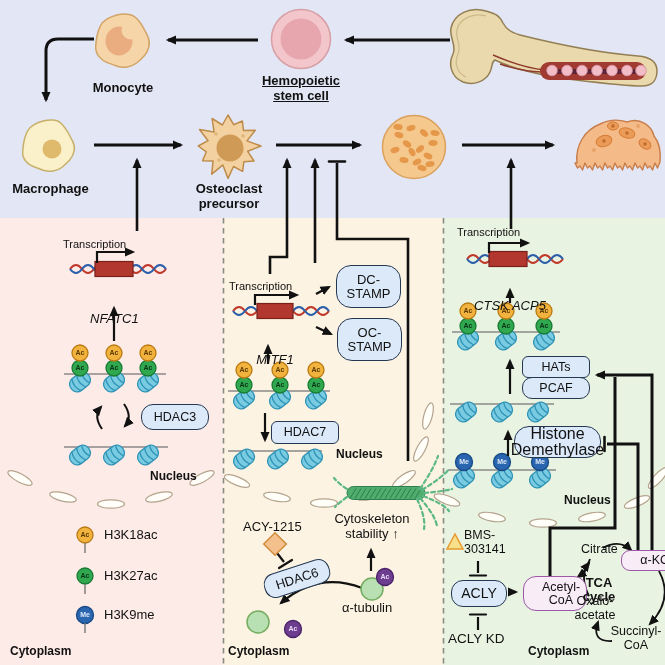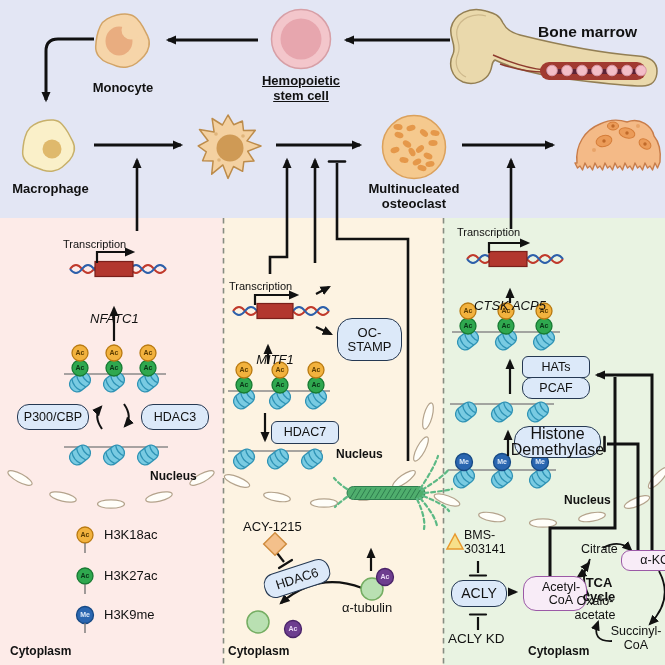--- a/index.html
+++ b/index.html
@@ -388,43 +388,43 @@
    <text x="85" y="576" dy="0.35em" text-anchor="middle" font-size="7" font-weight="bold" fill="#0a3517" font-family="Liberation Sans, DejaVu Sans, sans-serif">Ac</text>
       </g>
 <path d="M85,584 V594" fill="none" stroke="#777" stroke-width="1.4"></path>
 <g>
    <circle cx="85" cy="615" r="8.5" fill="#2a66b0" stroke="#174a85" stroke-width="1.3"></circle>
    <text x="85" y="615" dy="0.35em" text-anchor="middle" font-size="7" font-weight="bold" fill="#dce9f9" font-family="Liberation Sans, DejaVu Sans, sans-serif">Me</text>
       </g>
 <path d="M85,623 V633" fill="none" stroke="#777" stroke-width="1.4"></path>
     </svg>
 
-  <div class="lbl bm" style="left:538px;top:23px;">Bone marrow</div>
   <div class="lbl celllabel" style="left:83px;top:80px;width:80px;">Monocyte</div>
   <div class="lbl celllabel" style="left:257px;top:73px;width:88px;text-decoration:underline;">Hemopoietic stem cell</div>
   <div class="lbl celllabel" style="left:3px;top:181px;width:95px;">Macrophage</div>
-  <div class="lbl celllabel" style="left:361px;top:181px;width:106px;">Multinucleated osteoclast</div>
+  <div class="lbl celllabel" style="left:191px;top:181px;width:76px;">Osteoclast precursor</div>
 
   <div class="lbl tr" style="left:63px;top:238px;">Transcription</div>
   <div class="lbl gene" style="left:90px;top:283px;width:48px;">NFATC1</div>
-  <div class="bbox" style="left:17px;top:404px;width:70px;height:24px;">P300/CBP</div>
   <div class="bbox" style="left:141px;top:404px;width:66px;height:24px;">HDAC3</div>
   <div class="lbl nuc" style="left:150px;top:469px;">Nucleus</div>
   <div class="lbl leg" style="left:104px;top:527px;">H3K18ac</div>
   <div class="lbl leg" style="left:104px;top:568px;">H3K27ac</div>
   <div class="lbl leg" style="left:104px;top:607px;">H3K9me</div>
   <div class="lbl cyt" style="left:10px;top:644px;">Cytoplasm</div>
 
   <div class="lbl tr" style="left:229px;top:280px;">Transcription</div>
   <div class="lbl gene" style="left:252px;top:324px;width:46px;">MITF1</div>
+  <div class="bbox" style="left:336px;top:265px;width:63px;height:41px;border-radius:15px;font-size:13px;">DC-STAMP</div>
   <div class="bbox" style="left:337px;top:318px;width:63px;height:41px;border-radius:15px;font-size:13px;">OC-STAMP</div>
   <div class="bbox" style="left:271px;top:421px;width:66px;height:21px;border-radius:6px;">HDAC7</div>
   <div class="lbl nuc" style="left:336px;top:447px;">Nucleus</div>
   <div class="lbl leg" style="left:243px;top:519px;">ACY-1215</div>
   <div class="bbox" style="left:263px;top:566px;width:66px;height:23px;border-radius:11px;transform:rotate(-18deg);font-size:13px;">HDAC6</div>
+  <div class="lbl leg" style="left:331px;top:512px;width:82px;text-align:center;line-height:1.15;">Cytoskeleton stability ↑</div>
   <div class="lbl leg" style="left:342px;top:600px;">α-tubulin</div>
   <div class="lbl cyt" style="left:228px;top:644px;">Cytoplasm</div>
 
   <div class="lbl tr" style="left:457px;top:226px;">Transcription</div>
   <div class="lbl gene" style="left:468px;top:270px;width:84px;">CTSK ACP5</div>
   <div class="bbox" style="left:522px;top:356px;width:66px;height:20px;border-radius:6px;">HATs</div>
   <div class="bbox" style="left:522px;top:377px;width:66px;height:20px;border-radius:10px;">PCAF</div>
   <div class="bbox" style="left:514px;top:426px;width:85px;height:30px;border-radius:15px;font-size:16px;">Histone Demethylase</div>
   <div class="lbl nuc" style="left:564px;top:493px;">Nucleus</div>
   <div class="lbl small" style="left:464px;top:529px;width:50px;">BMS-303141</div>

